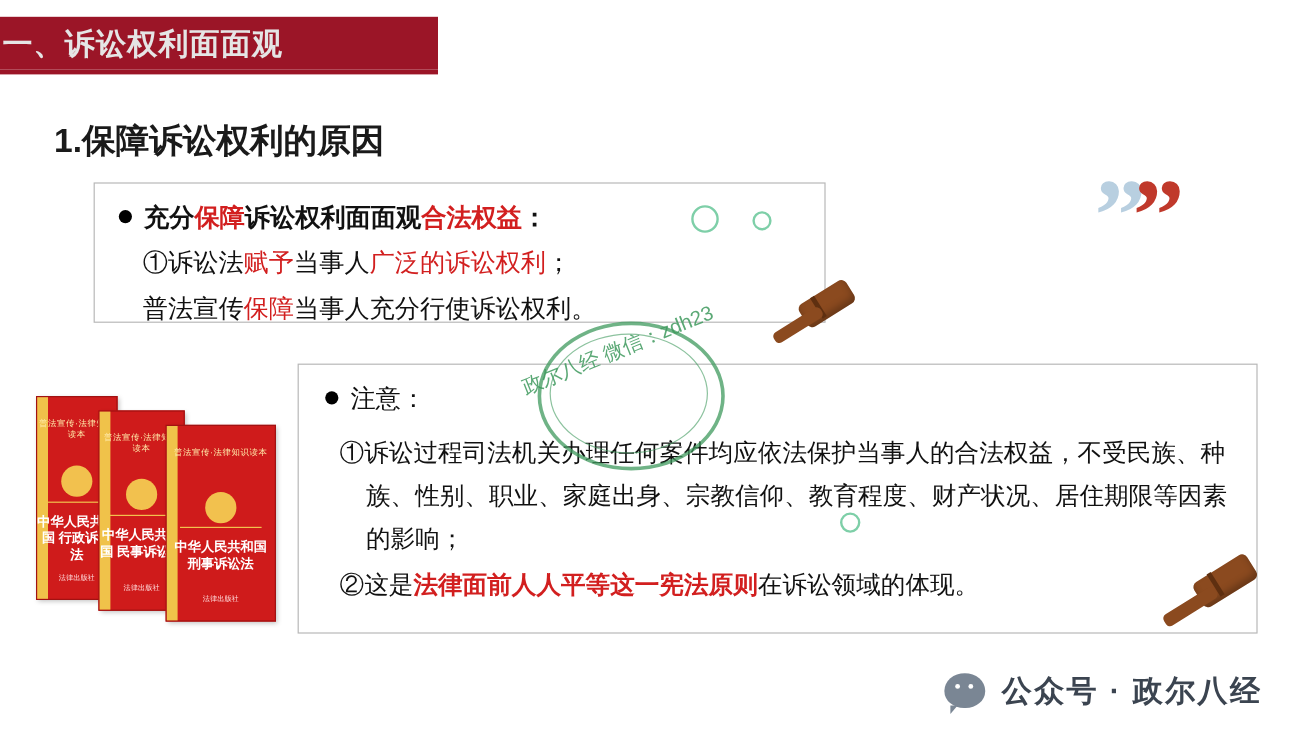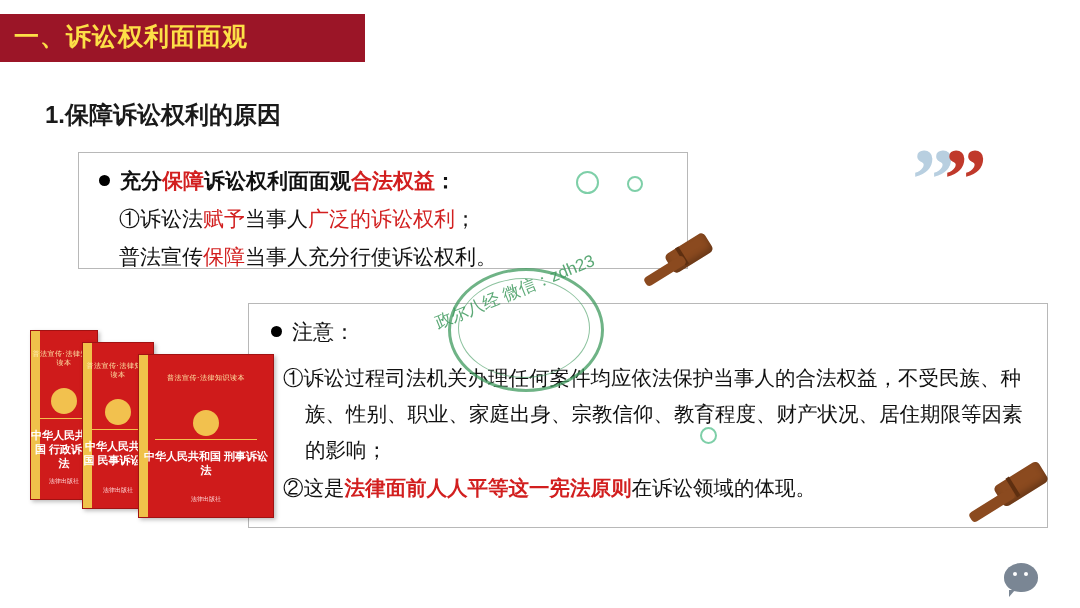--- a/index.html
+++ b/index.html
@@ -20,42 +20,42 @@
     position: absolute;
     left: 0;
     top: 14px;
     width: 365px;
     height: 44px;
     background: #9b1527;
     display: flex;
     align-items: center;
   }
   .header-banner .header-title {
-    color: #fde047;
+    color: #e5e5e5;
     font-size: 25px;
     font-weight: bold;
     letter-spacing: 1px;
-    padding-left: 14px;
+    padding-left: 2px;
     white-space: nowrap;
   }
   .header-underline {
     position: absolute;
     left: 0;
     top: 58px;
     width: 365px;
     height: 4px;
     background: #9b1527;
   }
 
   
   .section-heading {
     position: absolute;
     left: 45px;
     top: 99px;
-    font-size: 24px;
+    font-size: 28px;
     font-weight: bold;
     color: #1a1a1a;
     white-space: nowrap;
   }
 
   
   .box {
     position: absolute;
     border: 1px solid #b8b8b8;
     box-sizing: border-box;
@@ -244,21 +244,21 @@
   .book .bband {
     position: absolute;
     left: 12%;
     right: 12%;
     top: 52%;
     height: 1px;
     background: #f2c14e;
   }
   .book1 { left: 2px;  top: 18px; width: 66px; height: 168px; }
   .book2 { left: 54px; top: 30px; width: 70px; height: 165px; }
-  .book3 { left: 110px;top: 42px; width: 90px; height: 162px; padding-left: 44px; }
+  .book3 { left: 110px;top: 42px; width: 90px; height: 162px; }
 
   
   .gavel { position: absolute; }
   .gavel .head {
     position: absolute;
     background: #8b4a1f;
     border-radius: 5px;
     box-shadow: inset 0 -4px 6px rgba(0,0,0,.25);
   }
   .gavel .handle {
@@ -456,13 +456,14 @@
   <div class="head" style="left:30px; top:2px; width:52px; height:24px; transform:rotate(-32deg);"></div>
   <div class="band" style="left:46px; top:6px; width:4px; height:22px; transform:rotate(-32deg);"></div>
   <div class="handle" style="left:2px; top:30px; width:50px; height:11px; transform:rotate(-32deg);"></div>
 </div>
 
 <div class="footer">
   <span class="wechat-icon">
     <span class="eye l"></span>
     <span class="eye r"></span>
   </span>
+  <span class="footer-text">公众号 · 政尔八经</span>
 </div>
 
 </body></html>

